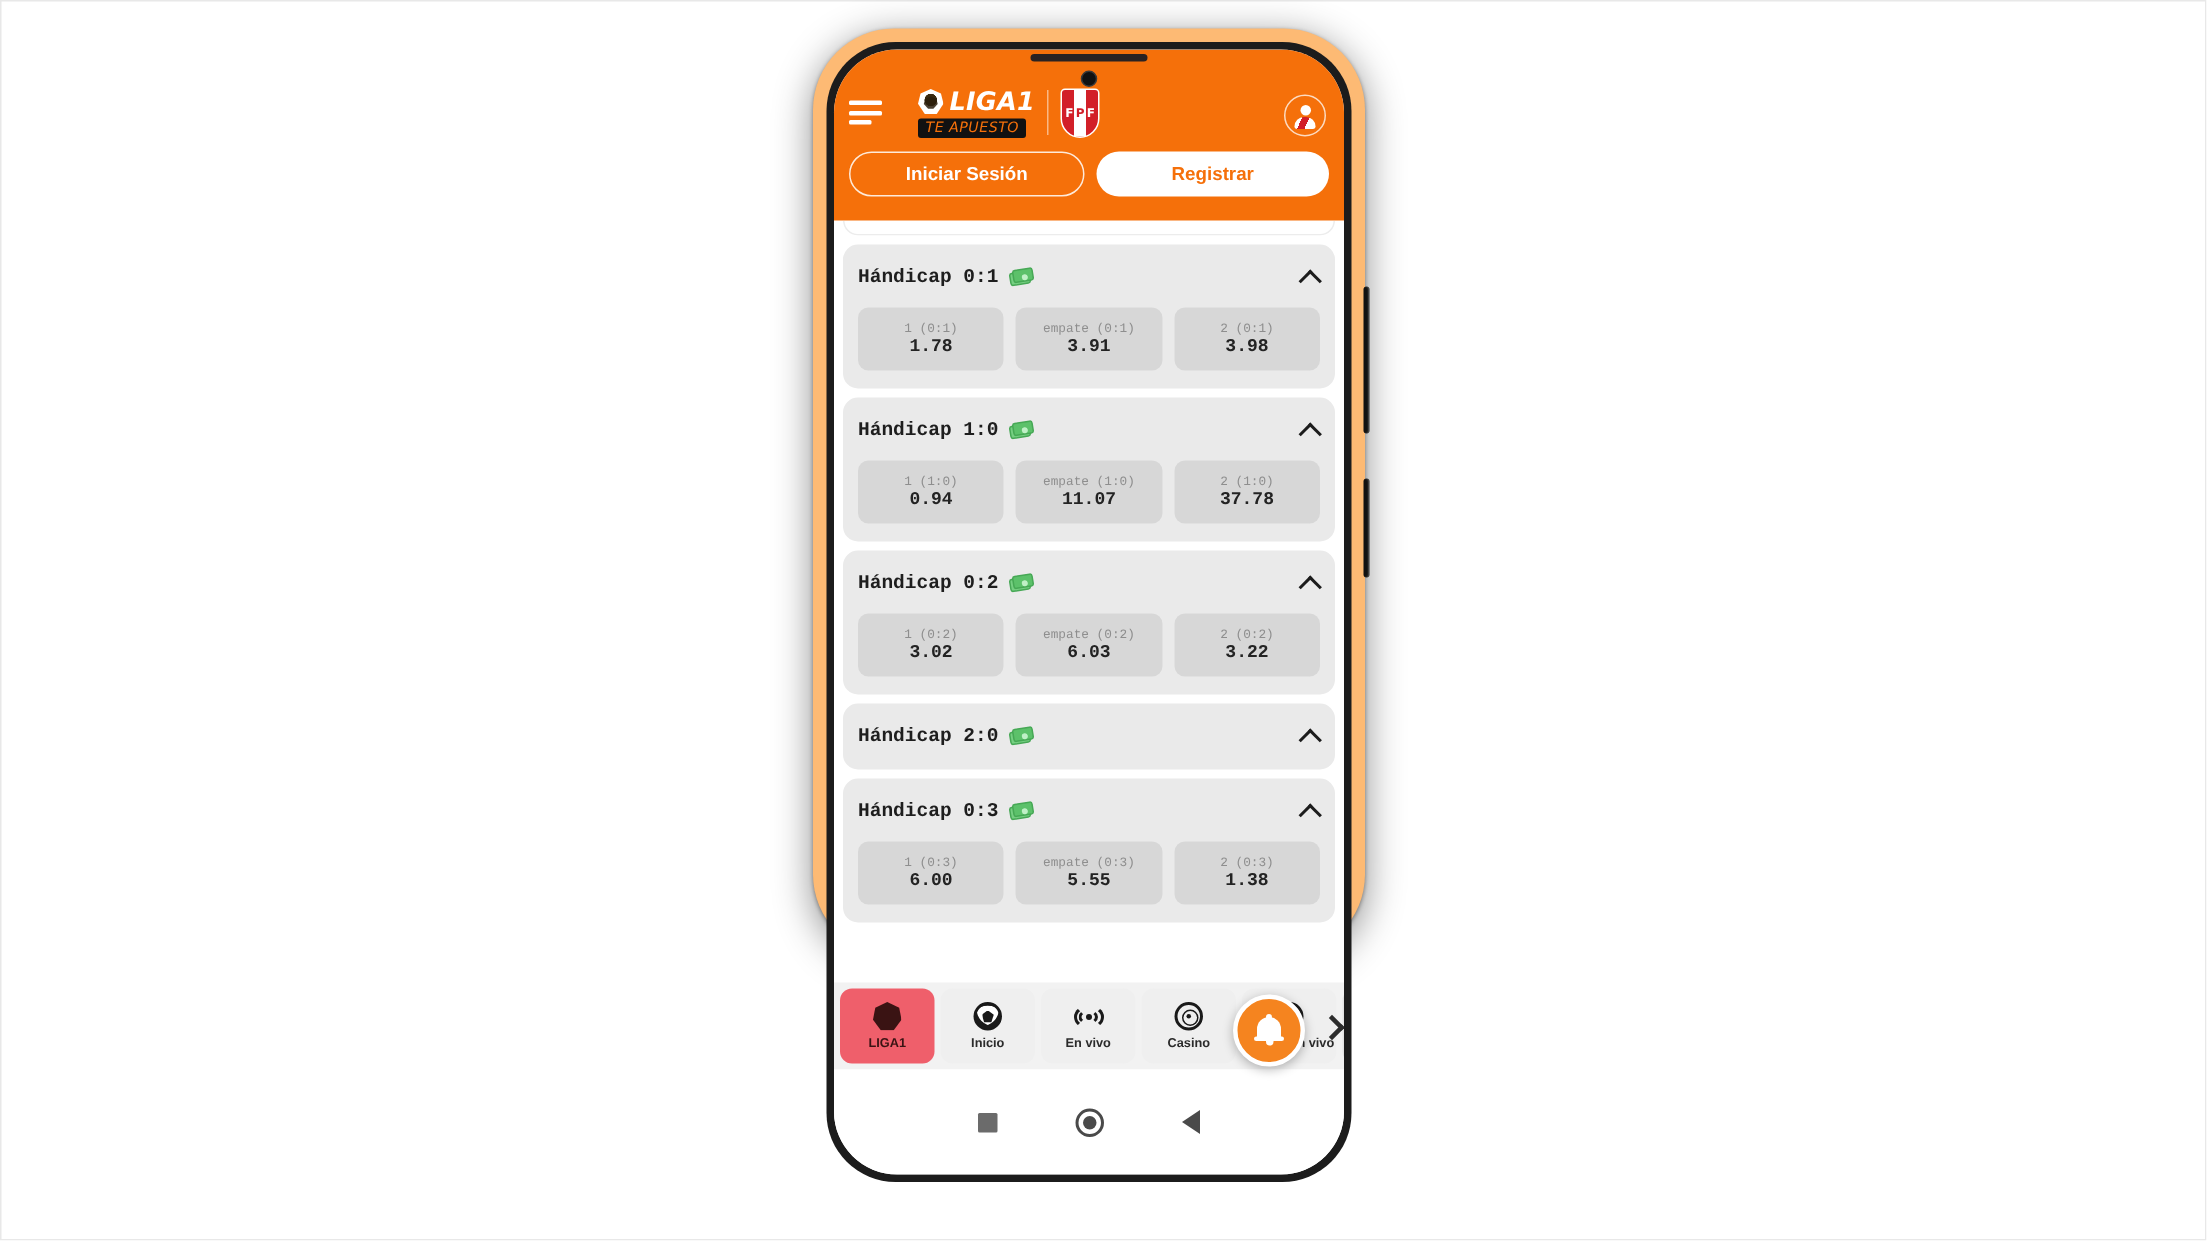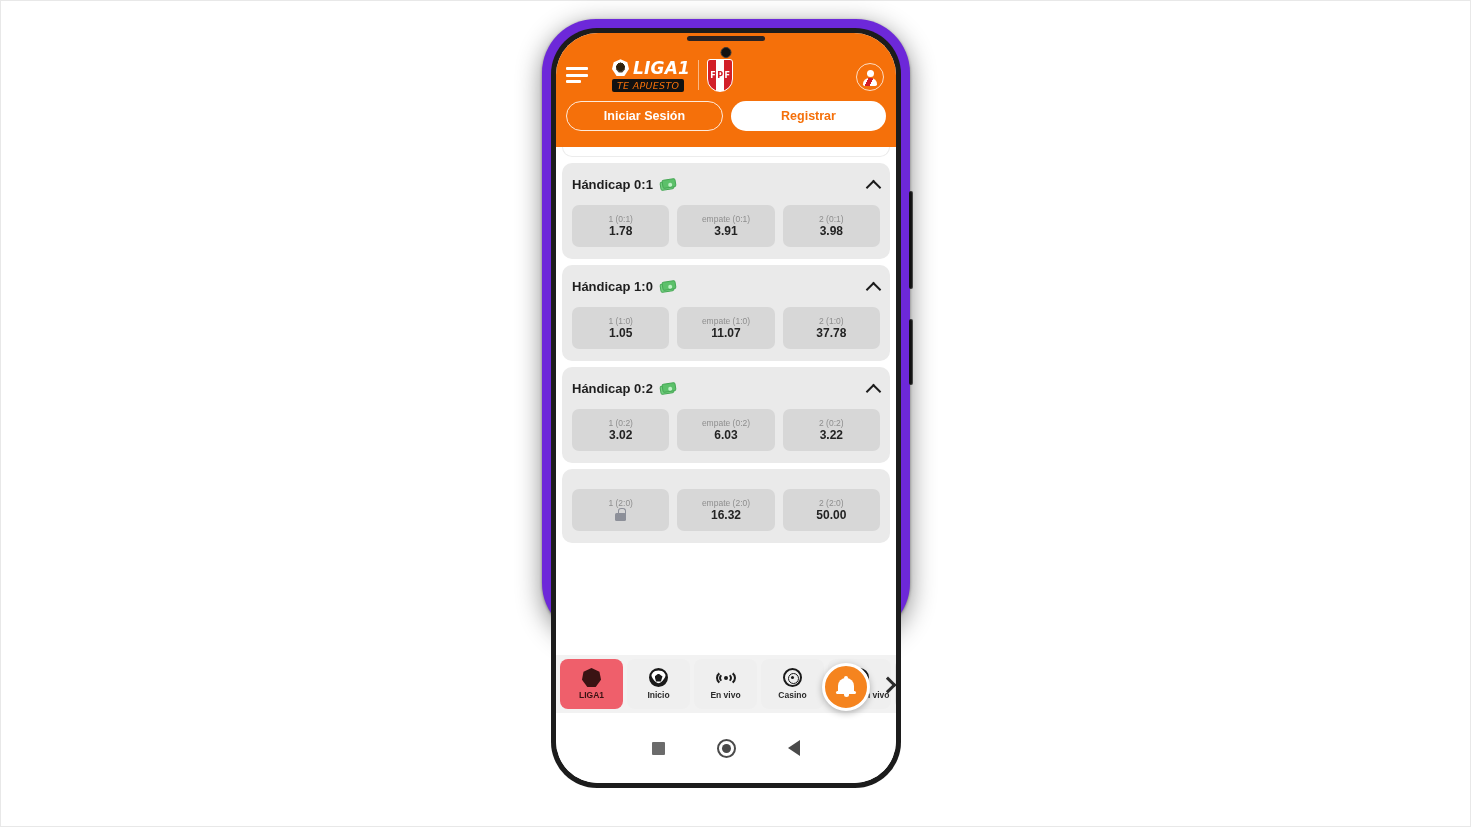--- a/index.html
+++ b/index.html
@@ -14,21 +14,21 @@
     width: 1471px; height: 827px;
     background: #ffffff;
     border: 1px solid #e8e8e8;
   }
 
   
   .phone-frame {
     position: absolute;
     left: 541px; top: 18px;
     width: 368px; height: 618px;
-    background: #6d28d9;
+    background: #fdba74;
     border-radius: 54px;
     box-shadow: 0 6px 26px rgba(0,0,0,.45), 0 1px 3px rgba(0,0,0,.4);
     text-align: right;
   }
   .phone-bezel {
     position: absolute;
     left: 9px; top: 9px;
     width: 350px; height: 760px;
     background: #1c1c1c;
     border-radius: 46px;
@@ -206,20 +206,21 @@
     background: #ffffff;
     border: 1px solid #ececec;
     border-top: none;
     border-radius: 0 0 10px 10px;
   }
   .market-card {
     margin: 6px 6px 0 6px;
     background: #eaeaea;
     border-radius: 10px;
     padding: 10px 10px 12px 10px;
+    font-family: Liberation Mono, monospace;
   }
   .market-head {
     display: flex; align-items: center;
     height: 22px;
     cursor: pointer;
   }
   .market-title {
     font-size: 13px; font-weight: 700; color: #1e1e1e;
   }
   .money-icon {
@@ -532,21 +533,21 @@
                   <div class="market-title">Hándicap 1:0</div>
                   <div class="money-icon">
                     <div class="bill b1"></div>
                     <div class="bill b2"></div>
                   </div>
                   <div class="chevron-up"></div>
                 </div>
                 <div class="odds-row">
                   <div class="odd-cell">
                     <div class="odd-label">1 (1:0)</div>
-                    <div class="odd-value">1.05</div>
+                    <div class="odd-value">0.94</div>
                   </div>
                   <div class="odd-cell">
                     <div class="odd-label">empate (1:0)</div>
                     <div class="odd-value">11.07</div>
                   </div>
                   <div class="odd-cell">
                     <div class="odd-label">2 (1:0)</div>
                     <div class="odd-value">37.78</div>
                   </div>
                 </div>
@@ -569,32 +570,50 @@
                     <div class="odd-label">empate (0:2)</div>
                     <div class="odd-value">6.03</div>
                   </div>
                   <div class="odd-cell">
                     <div class="odd-label">2 (0:2)</div>
                     <div class="odd-value">3.22</div>
                   </div>
                 </div>
               </div>
               <div class="market-card">
+                <div class="market-head">
+                  <div class="market-title">Hándicap 2:0</div>
+                  <div class="money-icon">
+                    <div class="bill b1"></div>
+                    <div class="bill b2"></div>
+                  </div>
+                  <div class="chevron-up"></div>
+                </div>
+              </div>
+              <div class="market-card">
+                <div class="market-head">
+                  <div class="market-title">Hándicap 0:3</div>
+                  <div class="money-icon">
+                    <div class="bill b1"></div>
+                    <div class="bill b2"></div>
+                  </div>
+                  <div class="chevron-up"></div>
+                </div>
                 <div class="odds-row">
                   <div class="odd-cell">
-                    <div class="odd-label">1 (2:0)</div>
-                    <div class="lock-icon"></div>
-                  </div>
-                  <div class="odd-cell">
-                    <div class="odd-label">empate (2:0)</div>
-                    <div class="odd-value">16.32</div>
-                  </div>
-                  <div class="odd-cell">
-                    <div class="odd-label">2 (2:0)</div>
-                    <div class="odd-value">50.00</div>
+                    <div class="odd-label">1 (0:3)</div>
+                    <div class="odd-value">6.00</div>
+                  </div>
+                  <div class="odd-cell">
+                    <div class="odd-label">empate (0:3)</div>
+                    <div class="odd-value">5.55</div>
+                  </div>
+                  <div class="odd-cell">
+                    <div class="odd-label">2 (0:3)</div>
+                    <div class="odd-value">1.38</div>
                   </div>
                 </div>
               </div>
             </div>
         </div>
 
         <div class="bottom-nav">
           <div id="nav-container" style="display:flex;gap:4px;">
               <div class="nav-item active">
                 <div class="nav-ico ico-liga"></div>

